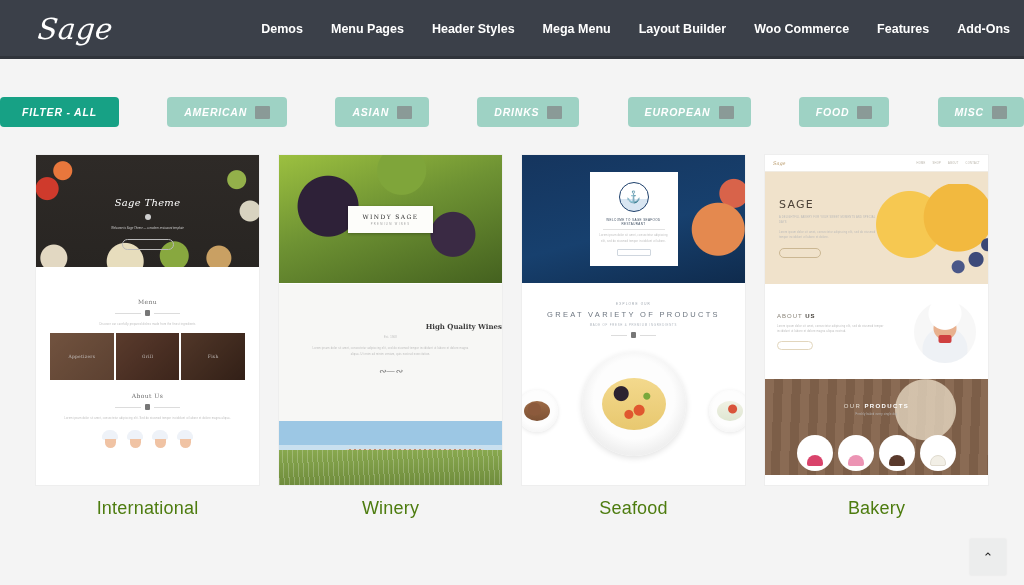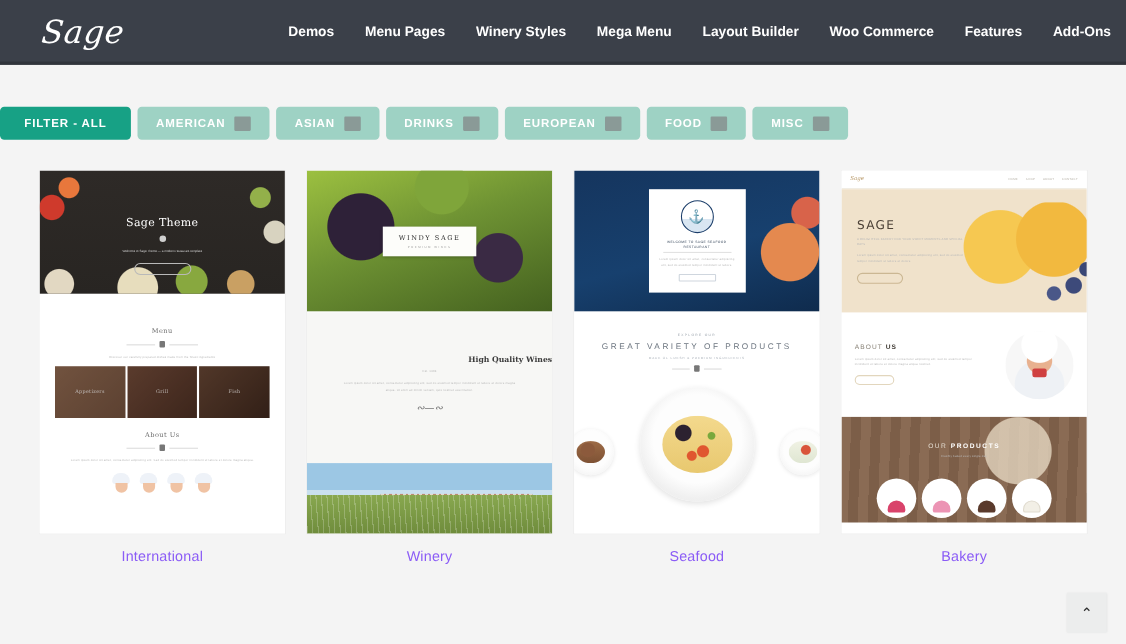--- a/index.html
+++ b/index.html
@@ -59,24 +59,25 @@
   .nav-shadow {
     position: absolute;
     left: 0; right: 0; bottom: 0;
     height: 3px;
     background: rgba(0,0,0,0.18);
   }
 
   
   .filter-bar {
     display: flex;
-    justify-content: flex-start;
+    justify-content: space-between;
     align-items: center;
     gap: 6px;
     padding-top: 38px;
+    font-style: italic;
   }
   .filter-btn {
     display: flex;
     align-items: center;
     justify-content: center;
     gap: 8px;
     height: 30px;
     padding: 0 17px;
     border-radius: 4px;
     background: #9ed2c4;
@@ -105,22 +106,22 @@
   .card { width: 225px; cursor: pointer; }
   .card-thumb {
     width: 225px; height: 332px;
     background: #ffffff;
     overflow: hidden;
     position: relative;
     border: 1px solid #eeeeee;
   }
   .card-label {
     text-align: center;
-    font-size: 13px;
-    color: #8b5cf6;
+    font-size: 18px;
+    color: #4d7c0f;
     padding-top: 12px;
     letter-spacing: 0.2px;
   }
 
   
   .mini { position: absolute; left: 0; right: 0; }
   .mini-txt {
     color: #b9b9b9;
     font-size: 2.6px;
     text-align: center;
@@ -136,20 +137,21 @@
       radial-gradient(circle at 12% 14%, #e8773c 0 9px, transparent 10px),
       radial-gradient(circle at 5% 30%, #cf3a2c 0 11px, transparent 12px),
       radial-gradient(circle at 90% 22%, #93b04a 0 9px, transparent 10px),
       radial-gradient(circle at 96% 50%, #d8d3c0 0 10px, transparent 11px),
       radial-gradient(circle at 62% 90%, #88a83f 0 14px, transparent 15px),
       radial-gradient(circle at 40% 95%, #e7ddbd 0 18px, transparent 19px),
       radial-gradient(circle at 82% 92%, #c9a063 0 12px, transparent 13px),
       radial-gradient(circle at 8% 92%, #e2d8c2 0 13px, transparent 14px),
       linear-gradient(#2e2a27, #282522);
     top: 0;
+    font-style: italic;
   }
   .c1-hero-title {
     color: #fff;
     font-family: "DejaVu Serif", serif;
     font-size: 10px;
     text-align: center;
     margin-top: 42px;
     letter-spacing: 0.3px;
   }
   .c1-dot {
@@ -397,21 +399,21 @@
 </style>
 </head>
 <body>
 
 <div class="navbar">
   <div class="logo">Sage</div>
 
   <nav class="nav-menu">
     <div class="nav-item">Demos</div>
     <div class="nav-item">Menu Pages</div>
-    <div class="nav-item">Winery Styles</div>
+    <div class="nav-item">Header Styles</div>
     <div class="nav-item">Mega Menu</div>
     <div class="nav-item">Layout Builder</div>
     <div class="nav-item">Woo Commerce</div>
     <div class="nav-item">Features</div>
     <div class="nav-item">Add-Ons</div>
   </nav>
   <div class="nav-shadow"></div>
 </div>
 
 <div class="filter-bar">

